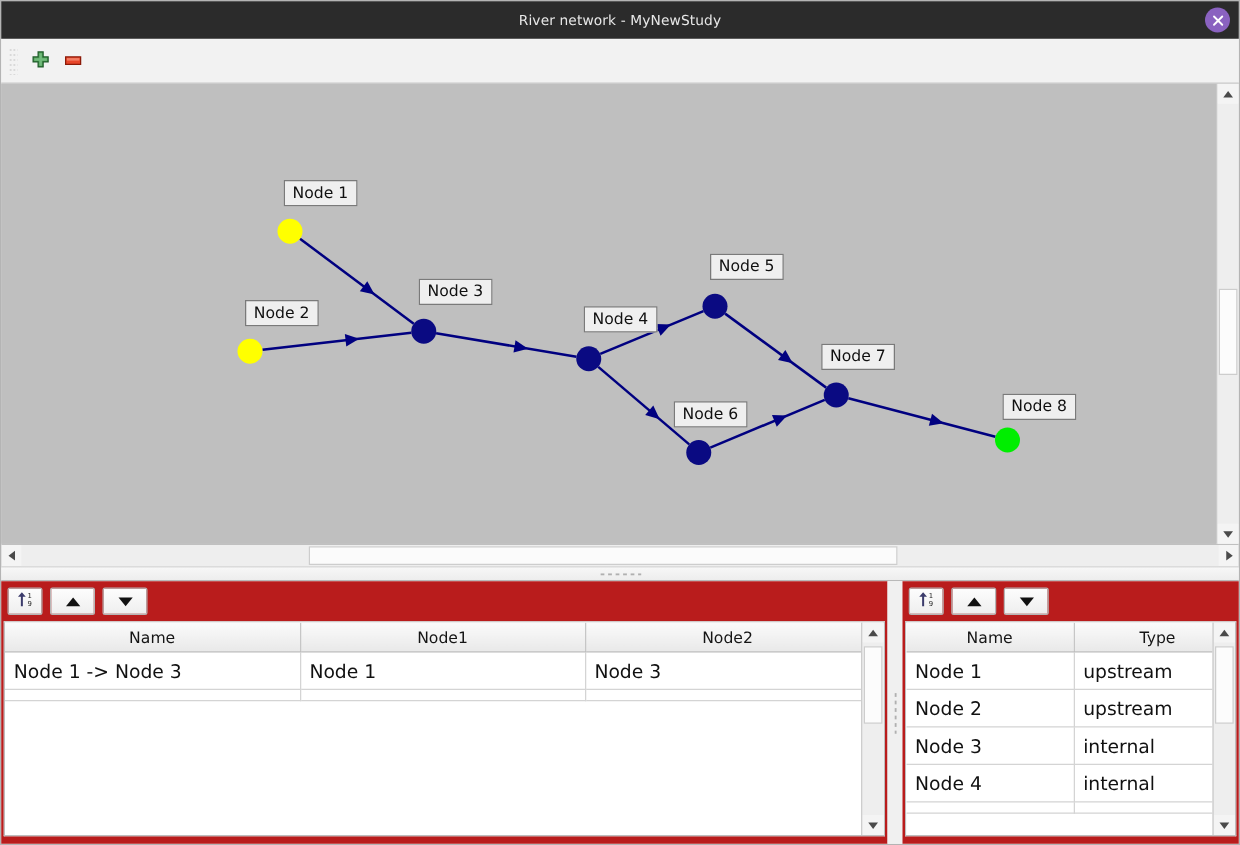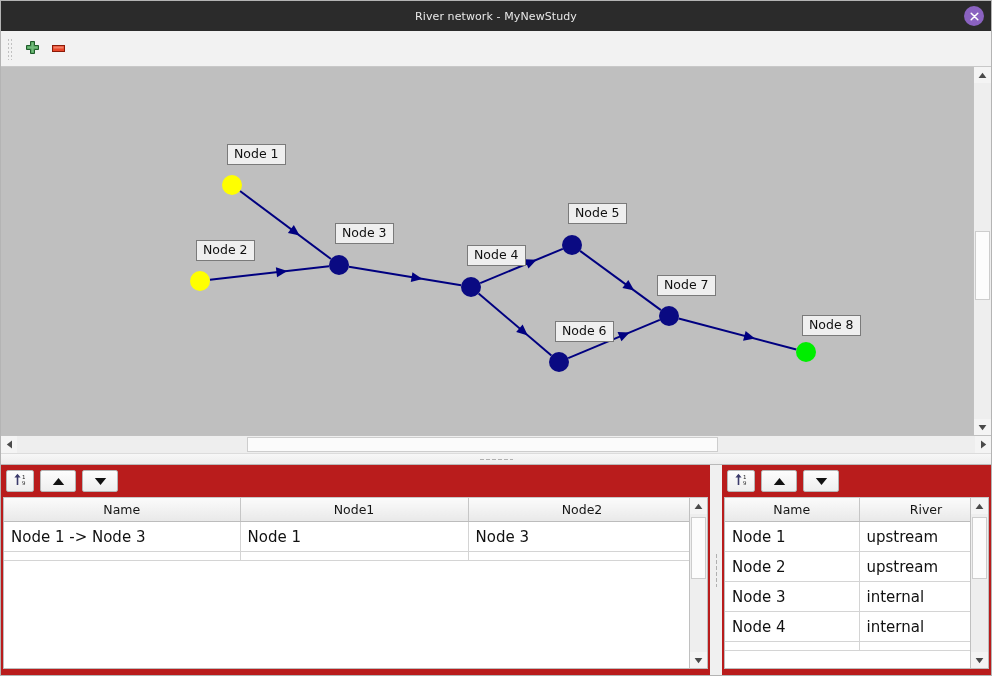--- a/index.html
+++ b/index.html
@@ -373,21 +373,21 @@
               <circle cx="668" cy="249" r="10" fill="#0a0a82"></circle>
               <circle cx="805" cy="285" r="10" fill="#00ee00"></circle>
             </g>
         </svg>
         <div id="labels-layer">
             <div class="node-label" style="left: 226px; top: 77px;">Node 1</div>
             <div class="node-label" style="left: 195px; top: 173px;">Node 2</div>
             <div class="node-label" style="left: 334px; top: 156px;">Node 3</div>
             <div class="node-label" style="left: 466px; top: 178px;">Node 4</div>
             <div class="node-label" style="left: 567px; top: 136px;">Node 5</div>
-            <div class="node-label" style="left: 554px; top: 254px;">Node 6</div>
+            <div class="node-label" style="left: 538px; top: 254px;">Node 6</div>
             <div class="node-label" style="left: 656px; top: 208px;">Node 7</div>
             <div class="node-label" style="left: 801px; top: 248px;">Node 8</div>
           </div>
       </div>
 
       <div class="vscroll">
         <div class="sb-arrow">
           <svg width="9" height="7" viewBox="0 0 9 7">
               <path d="M4.5 0.8 L8.4 6 L0.6 6 z" fill="#4a4a4a"></path>
             </svg>
@@ -536,21 +536,21 @@
       <div class="grid-wrap">
         <div class="grid">
           <table class="grid-table">
             <colgroup>
                 <col style="width:134px">
                 <col style="width:134px">
               </colgroup>
             <thead>
               <tr>
                 <th>Name</th>
-                <th>River</th>
+                <th>Type</th>
               </tr>
             </thead>
             <tbody id="nodes-body">
                 <tr>
                   <td>Node 1</td>
                   <td>upstream</td>
                 </tr>
                 <tr>
                   <td>Node 2</td>
                   <td>upstream</td>

